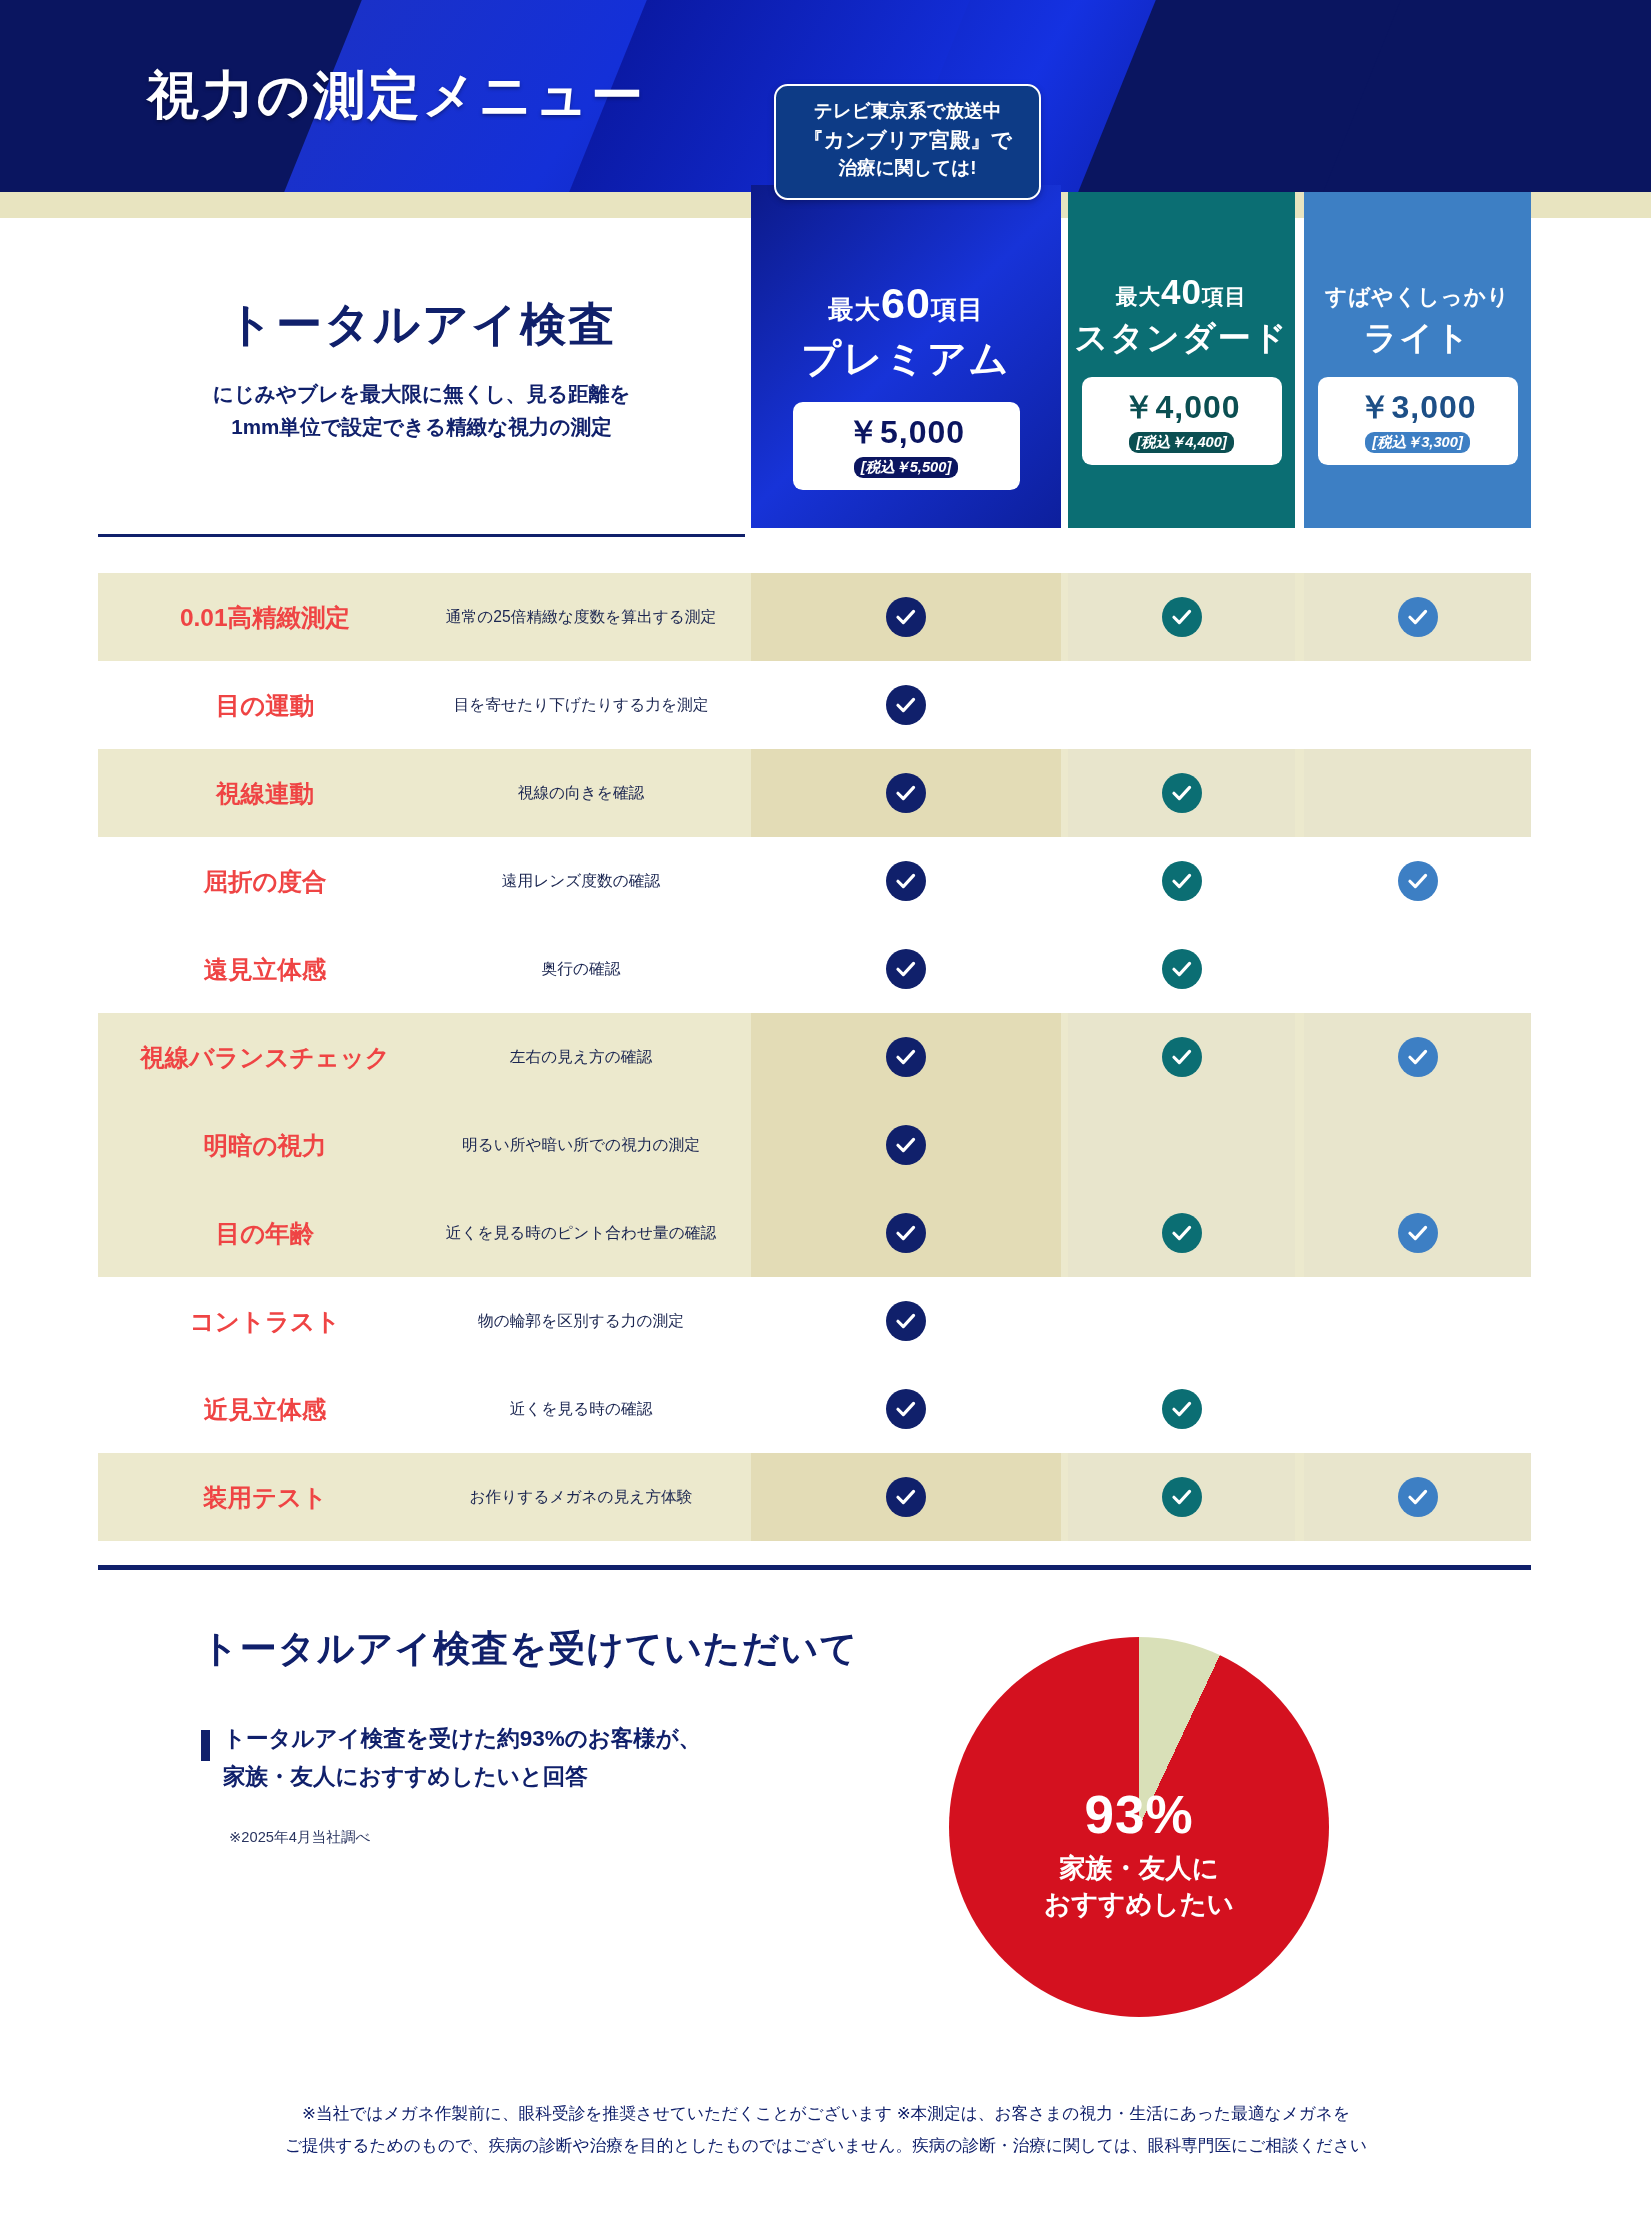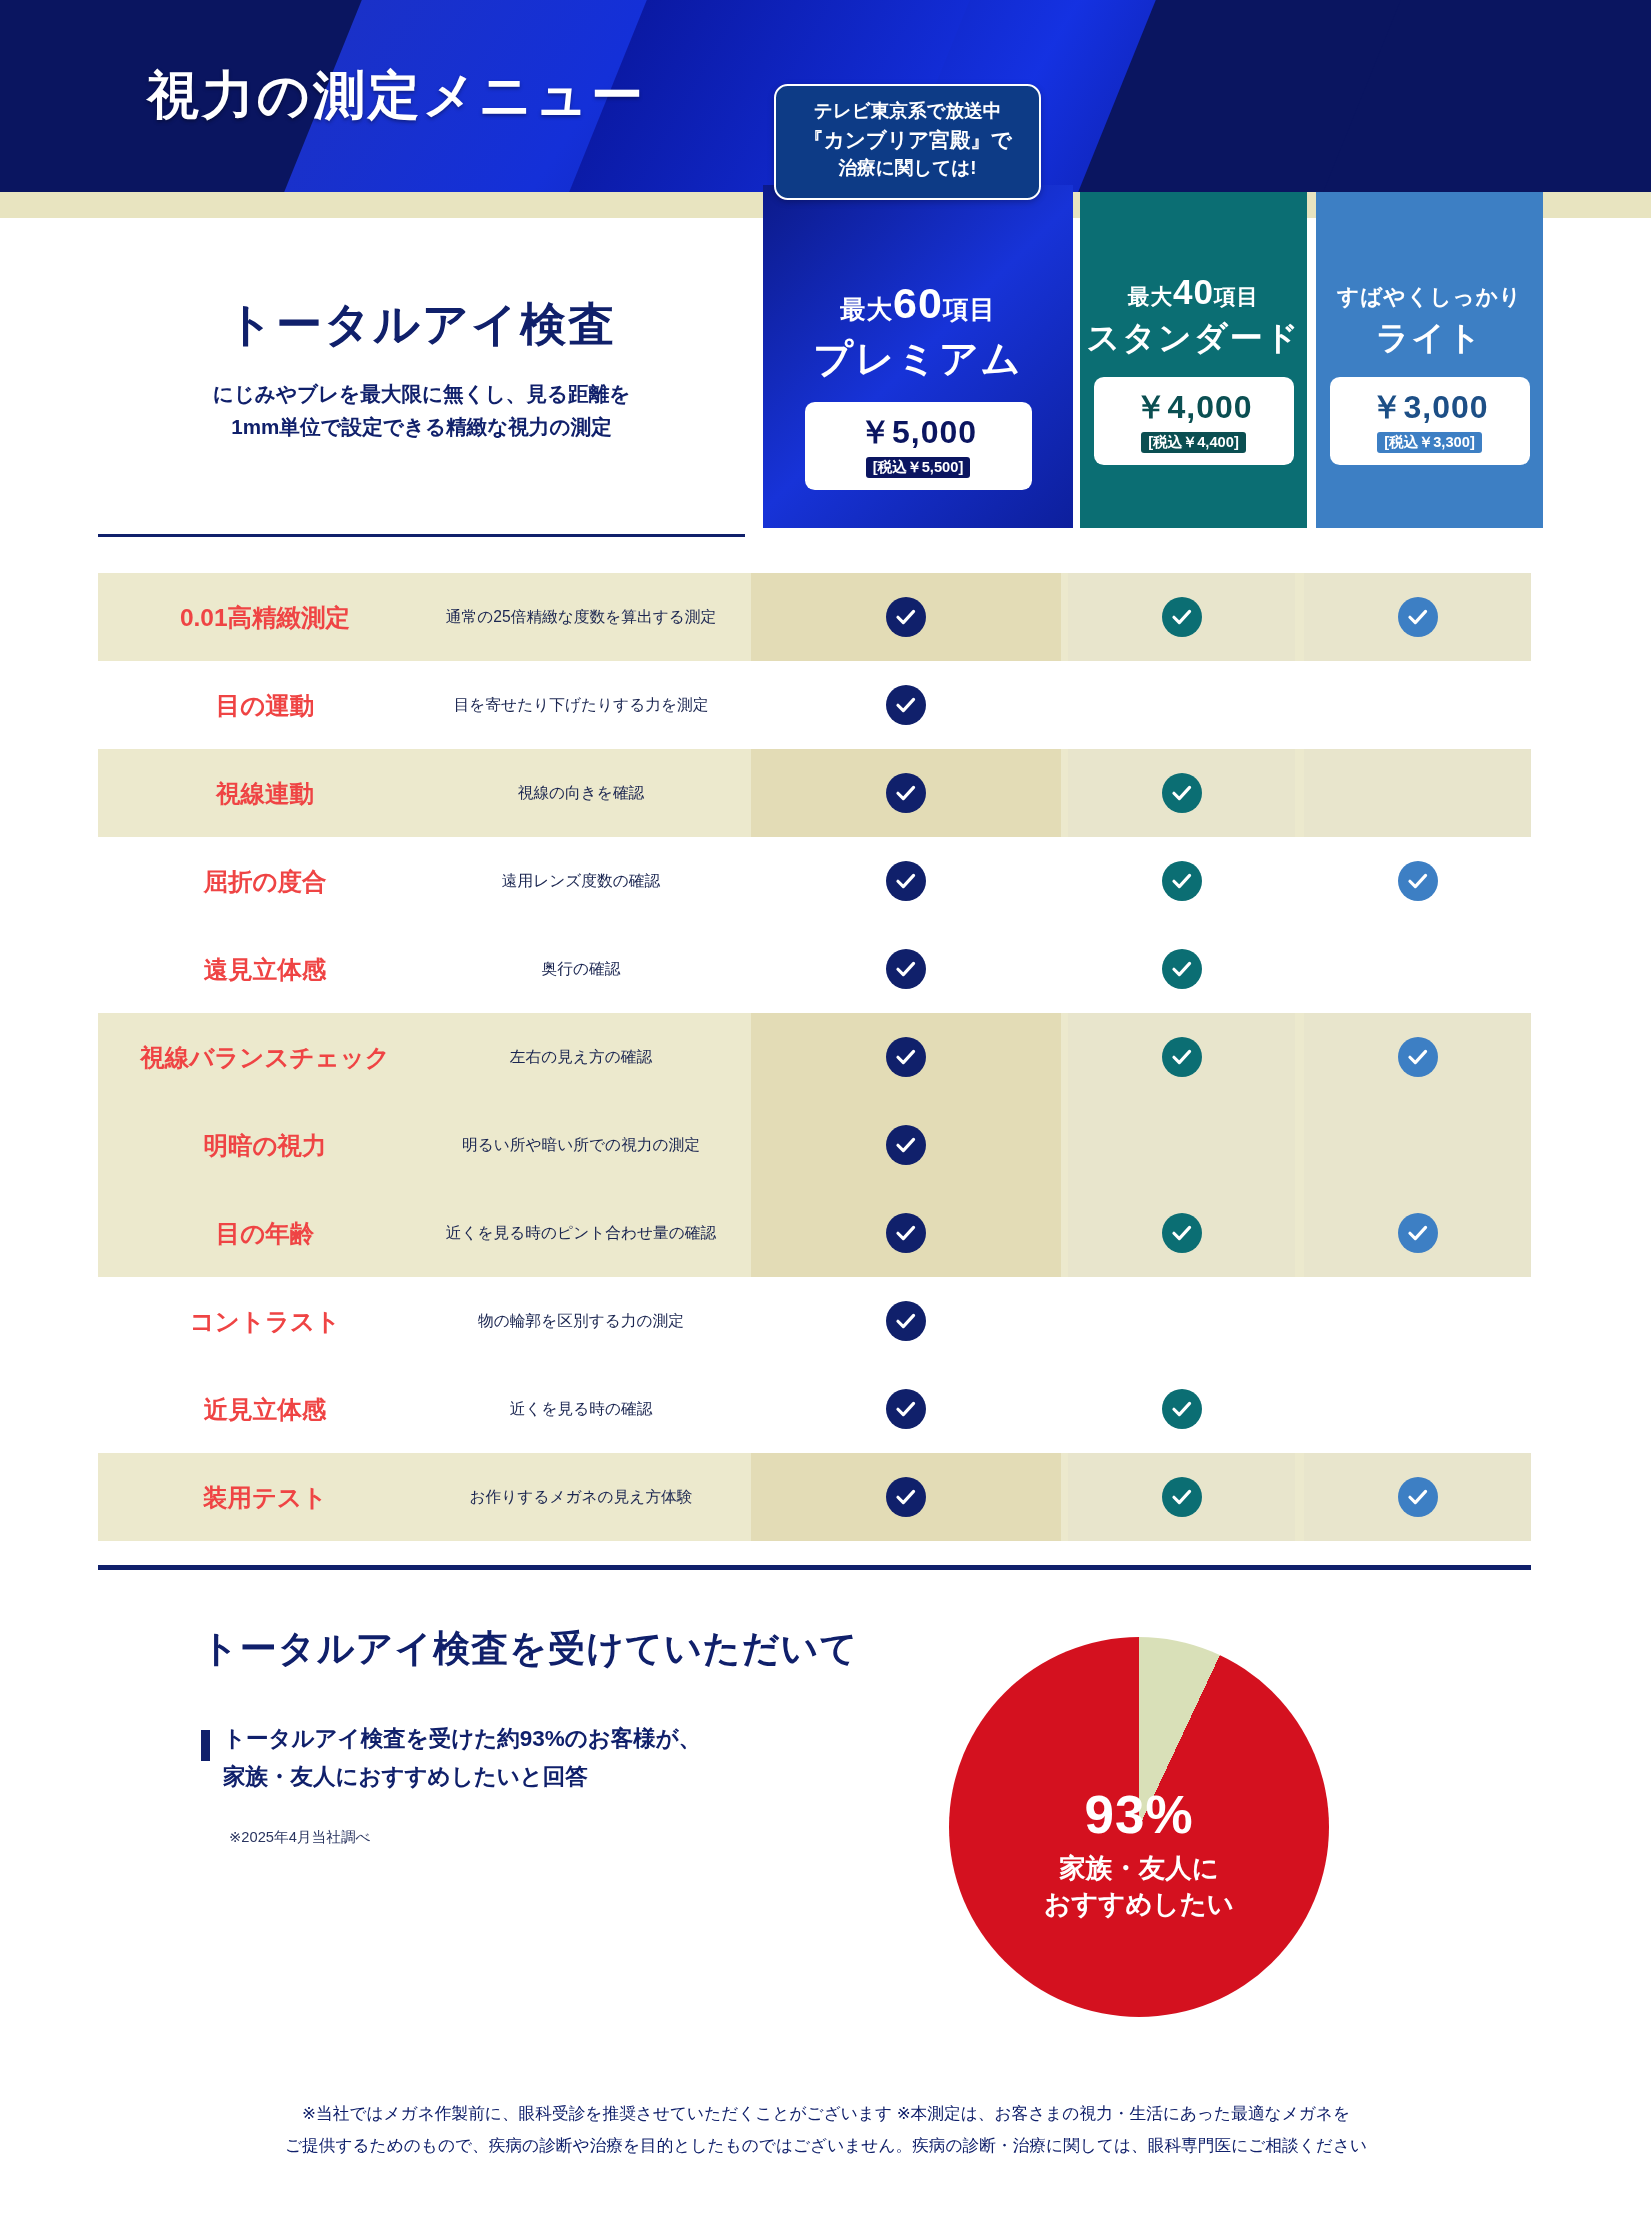--- a/index.html
+++ b/index.html
@@ -91,21 +91,20 @@
     box-shadow: 0 2px 5.9px rgba(0,0,0,.25);
   }
   .tv-badge .big { font-size: 20.6px; }
 
   
   .plans {
     position: absolute;
     top: 192px; left: 0;
     width: 1448px; height: 343px;
     z-index: 6;
-    margin-left: 12px;
   }
   .plan {
     position: absolute;
     top: 0;
     height: 343px;
     text-align: center;
     color: #fff;
   }
   .plan.premium {
     left: 751px; width: 310px;
@@ -155,22 +154,23 @@
   }
   .plan.standard .price-main { color: #0b4f52; }
   .plan.light .price-main { color: #1d4f86; }
   .price-tax {
     margin-top: 2px;
     font-size: 14.7px;
     font-weight: 700;
     color: #fff;
     display: inline-block;
     padding: 1px 6.9px;
-    border-radius: 3px;
+    border-radius: 9px;
     background: #0b1560;
+    font-style: italic;
   }
   .plan.standard .price-tax { background: #0b4f52; }
   .plan.light .price-tax { background: #3d7fc4; }
 
   
   .intro {
     position: absolute;
     top: 294px; left: 98px;
     width: 647px;
     text-align: center;

